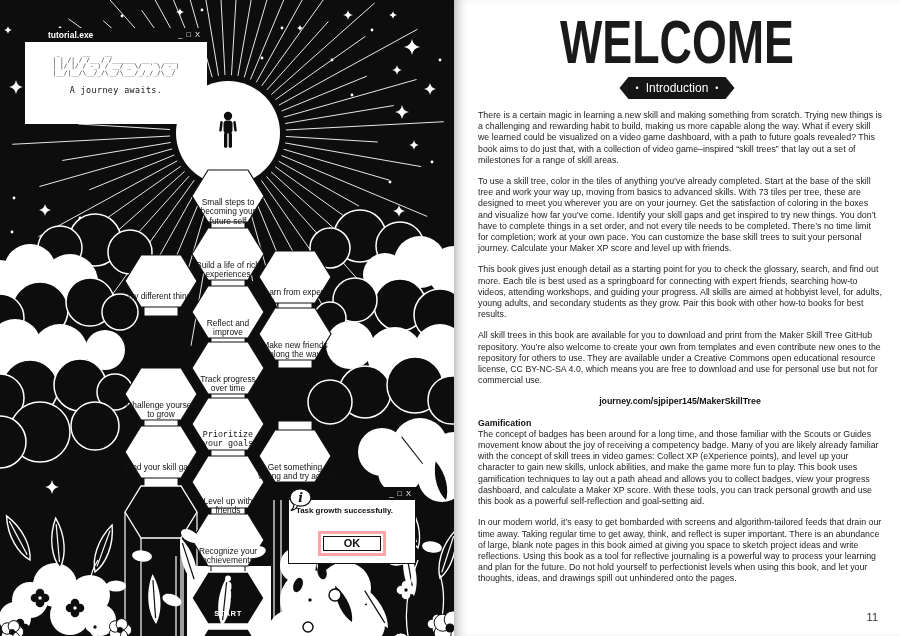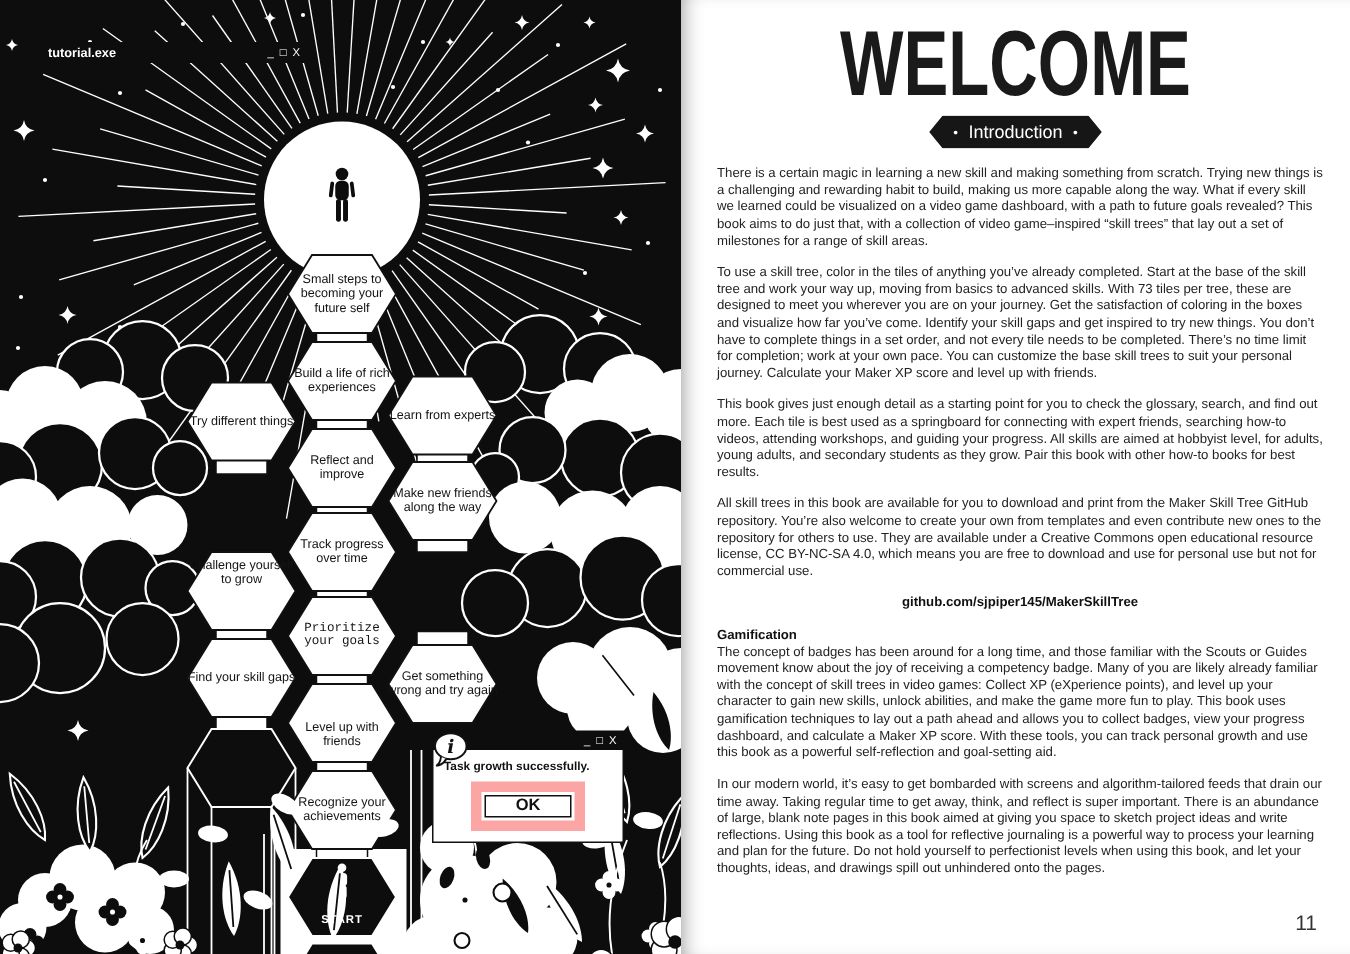--- a/index.html
+++ b/index.html
@@ -4,60 +4,60 @@
 <style>
   html,body{margin:0;padding:0;background:#888;}
   .spread{position:relative;width:900px;height:636px;background:#fff;overflow:hidden;
           font-family:"Liberation Sans",sans-serif;}
 
   
   .page-left{position:absolute;left:0;top:0;width:454px;height:636px;background:#0d0d0d;overflow:hidden;}
   .page-left svg{position:absolute;left:0;top:0;}
   .tiles{position:absolute;left:0;top:0;width:454px;height:636px;}
   .tile-label{position:absolute;transform:translate(-50%,-50%);width:74px;text-align:center;
-              font-size:8.4px;line-height:1.12;color:#141414;}
+              font-size:8.4px;line-height:1.12;color:#141414;margin-top:16px;}
   .start-label{position:absolute;transform:translate(-50%,-50%);color:#fff;font-weight:bold;
                font-size:7.6px;letter-spacing:.6px;}
 
   
   .win{position:absolute;box-sizing:border-box;}
   .titlebar{display:flex;align-items:center;background:#0d0d0d;color:#fff;box-sizing:border-box;}
-  .win-title{font-size:8.5px;font-weight:bold;}
+  .win-title{font-size:8.5px;font-weight:bold;margin-left:16px;}
   .controls{margin-left:auto;display:flex;gap:4px;font-size:7.5px;line-height:1;align-items:center;}
   .controls span{display:inline-block;}
 
   .tutorial{left:25px;top:28px;width:182px;}
   .tutorial .titlebar{height:14px;padding:0 7px;}
   .tutorial .body{background:#fff;height:82px;text-align:center;padding-top:8px;box-sizing:border-box;}
   .ascii{margin:0;display:inline-block;text-align:left;font-family:"DejaVu Sans Mono",monospace;
          font-size:6.2px;line-height:6.5px;color:#333;}
   .await{font-family:"DejaVu Sans Mono",monospace;font-size:8.4px;letter-spacing:.4px;color:#111;margin-top:6px;}
 
   .dialog{left:288px;top:487px;width:128px;}
   .dialog .titlebar{height:13px;padding:0 5px;}
   .dialog .body{background:#fff;border:1px solid #111;border-top:none;padding:6px 7px 7px;box-sizing:border-box;}
   .msgrow{display:flex;align-items:center;gap:6px;}
   .msg{font-size:7.9px;font-weight:bold;color:#111;}
-  .ok-outer{width:58px;margin:6px auto 0;border:7px solid #fca5a5;padding:2px;background:#fff;cursor:pointer;}
+  .ok-outer{width:58px;margin:16px auto 0;border:3px solid #fca5a5;padding:2px;background:#fff;cursor:pointer;}
   .ok-inner{border:1.5px solid #111;text-align:center;font-size:11px;font-weight:bold;line-height:13px;color:#111;}
 
   
   .page-right{position:absolute;left:454px;top:0;width:446px;height:636px;background:#fff;
               box-shadow:inset 10px 0 14px -10px rgba(0,0,0,.45);}
   .page-title{margin:16px 0 0;text-align:center;font-size:56px;line-height:48px;font-weight:bold;
               color:#1a1a1a;transform:scale(.8,1.1);transform-origin:50% 0;}
   .banner{margin:13px auto 0;width:fit-content;background:#161616;color:#fff;font-size:12px;
           line-height:22px;padding:0 16px;display:flex;gap:7px;align-items:center;
           clip-path:polygon(9px 0,calc(100% - 9px) 0,100% 50%,calc(100% - 9px) 100%,9px 100%,0 50%);}
   .banner .dot{font-size:9px;}
   .body-text{margin:11px 18px 0 24px;font-size:8.8px;line-height:11.2px;color:#232323;}
   .body-text p{margin:0 0 10px;}
   .gh-line{font-weight:bold;text-align:center;margin:0 0 10px;color:#111;}
   .body-text h4{font-size:8.8px;margin:0;color:#111;}
-  .pageno{position:absolute;right:22px;bottom:13px;font-size:14px;color:#333;}
+  .pageno{position:absolute;right:22px;bottom:13px;font-size:11px;color:#333;}
 </style>
 </head>
 <body>
 
 <div class="spread">
 
   <div class="page-left">
     <svg id="art" width="454" height="636" viewBox="0 0 454 636">
         <line x1="285.89563131624186" y1="136.4779123758078" x2="377.7300809902806" y2="141.9946009719167" stroke="#fff" stroke-width="0.9"></line>
         <line x1="285.1421931013366" y1="142.93829802177228" x2="421.1012042734822" y2="166.58459331495465" stroke="#fff" stroke-width="0.9"></line>
@@ -440,37 +440,44 @@
       </svg>
 
     <div class="tiles" id="tiles">
         <div class="tile-label" style="left: 228px; top: 196px;">Small steps to becoming your future self</div>
         <div class="tile-label" style="left: 228px; top: 254px;">Build a life of rich experiences</div>
         <div class="tile-label" style="left: 161px; top: 281px;">Try different things</div>
         <div class="tile-label" style="left: 295px; top: 277px;">Learn from experts</div>
         <div class="tile-label" style="left: 228px; top: 312px;">Reflect and improve</div>
         <div class="tile-label" style="left: 295px; top: 334px;">Make new friends along the way</div>
         <div class="tile-label" style="left: 228px; top: 368px;">Track progress over time</div>
-        <div class="tile-label" style="left: 161px; top: 382px;">Challenge yourself to grow</div>
+        <div class="tile-label" style="left: 161px; top: 394px;">Challenge yourself to grow</div>
         <div class="tile-label" style="left: 228px; top: 424px; font-family: Liberation Mono, monospace;">Prioritize your goals</div>
         <div class="tile-label" style="left: 161px; top: 452px;">Find your skill gaps</div>
         <div class="tile-label" style="left: 295px; top: 456px;">Get something wrong and try again</div>
         <div class="tile-label" style="left: 228px; top: 490px;">Level up with friends</div>
         <div class="tile-label" style="left: 228px; top: 540px;">Recognize your achievements</div>
         <div class="start-label" style="left: 228px; top: 613px;">START</div>
       </div>
 
     <div class="win tutorial">
       <div class="titlebar">
         <span class="win-title">tutorial.exe</span>
         <span class="controls">
           <span>_</span>
           <span>□</span>
           <span>X</span>
         </span>
+      </div>
+      <div class="body">
+        <pre class="ascii" id="ascii"> _      __    __
+| | /| / /__ / /______  __ _  ___
+| |/ |/ / -_) / __/ _ \/  ' \/ -_)
+|__/|__/\__/_/\__/\___/_/_/_/\__/</pre>
+        <div class="await">A journey awaits.</div>
       </div>
     </div>
 
     <div class="win dialog">
       <div class="titlebar">
         <span class="controls">
           <span>_</span>
           <span>□</span>
           <span>X</span>
         </span>
@@ -496,20 +503,20 @@
     <div class="banner">
       <span class="dot">•</span>
       <span>Introduction</span>
       <span class="dot">•</span>
     </div>
     <div class="body-text" id="bodyText">
         <p>There is a certain magic in learning a new skill and making something from scratch. Trying new things is a challenging and rewarding habit to build, making us more capable along the way. What if every skill we learned could be visualized on a video game dashboard, with a path to future goals revealed? This book aims to do just that, with a collection of video game–inspired “skill trees” that lay out a set of milestones for a range of skill areas.</p>
         <p>To use a skill tree, color in the tiles of anything you’ve already completed. Start at the base of the skill tree and work your way up, moving from basics to advanced skills. With 73 tiles per tree, these are designed to meet you wherever you are on your journey. Get the satisfaction of coloring in the boxes and visualize how far you’ve come. Identify your skill gaps and get inspired to try new things. You don’t have to complete things in a set order, and not every tile needs to be completed. There’s no time limit for completion; work at your own pace. You can customize the base skill trees to suit your personal journey. Calculate your Maker XP score and level up with friends.</p>
         <p>This book gives just enough detail as a starting point for you to check the glossary, search, and find out more. Each tile is best used as a springboard for connecting with expert friends, searching how-to videos, attending workshops, and guiding your progress. All skills are aimed at hobbyist level, for adults, young adults, and secondary students as they grow. Pair this book with other how-to books for best results.</p>
         <p>All skill trees in this book are available for you to download and print from the Maker Skill Tree GitHub repository. You’re also welcome to create your own from templates and even contribute new ones to the repository for others to use. They are available under a Creative Commons open educational resource license, CC BY-NC-SA 4.0, which means you are free to download and use for personal use but not for commercial use.</p>
-        <div class="gh-line">github.com/sjpiper145/MakerSkillTree</div>
+        <div class="gh-line">journey.com/sjpiper145/MakerSkillTree</div>
         <h4>Gamification</h4>
         <p>The concept of badges has been around for a long time, and those familiar with the Scouts or Guides movement know about the joy of receiving a competency badge. Many of you are likely already familiar with the concept of skill trees in video games: Collect XP (eXperience points), and level up your character to gain new skills, unlock abilities, and make the game more fun to play. This book uses gamification techniques to lay out a path ahead and allows you to collect badges, view your progress dashboard, and calculate a Maker XP score. With these tools, you can track personal growth and use this book as a powerful self-reflection and goal-setting aid.</p>
         <p>In our modern world, it’s easy to get bombarded with screens and algorithm-tailored feeds that drain our time away. Taking regular time to get away, think, and reflect is super important. There is an abundance of large, blank note pages in this book aimed at giving you space to sketch project ideas and write reflections. Using this book as a tool for reflective journaling is a powerful way to process your learning and plan for the future. Do not hold yourself to perfectionist levels when using this book, and let your thoughts, ideas, and drawings spill out unhindered onto the pages.</p>
       </div>
     <div class="pageno">11</div>
   </div>
 </div>
 
 </body></html>

